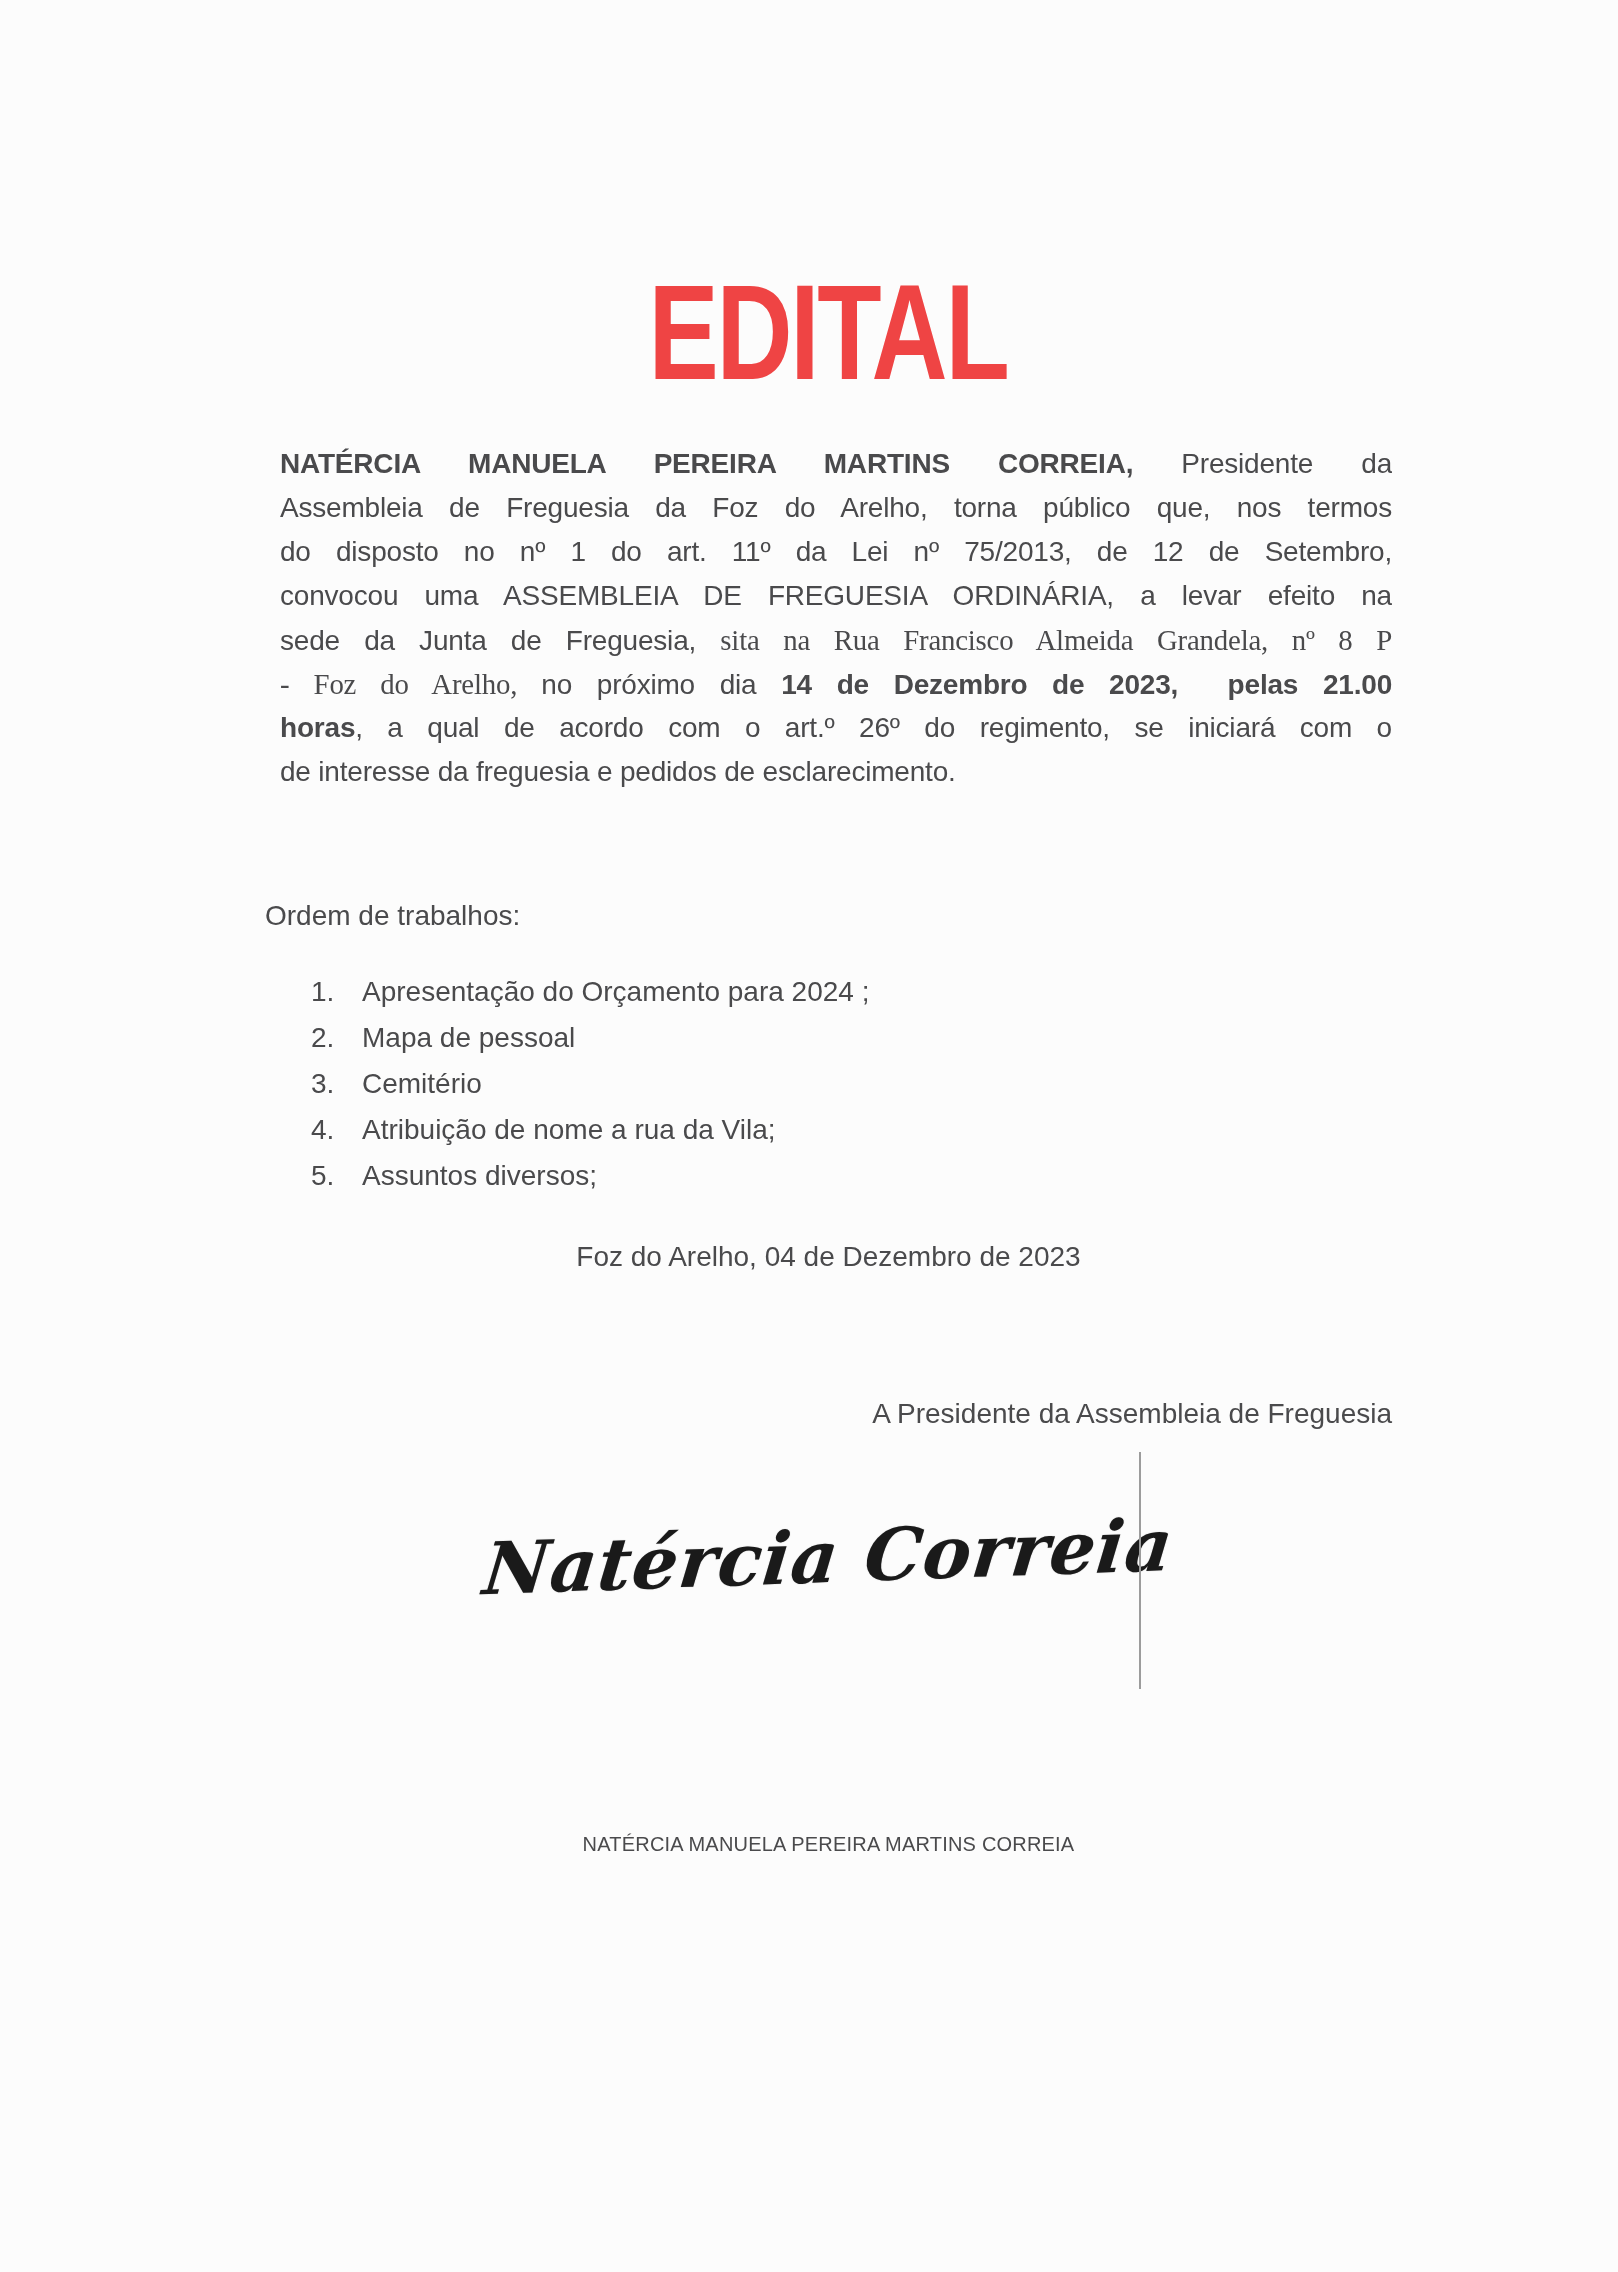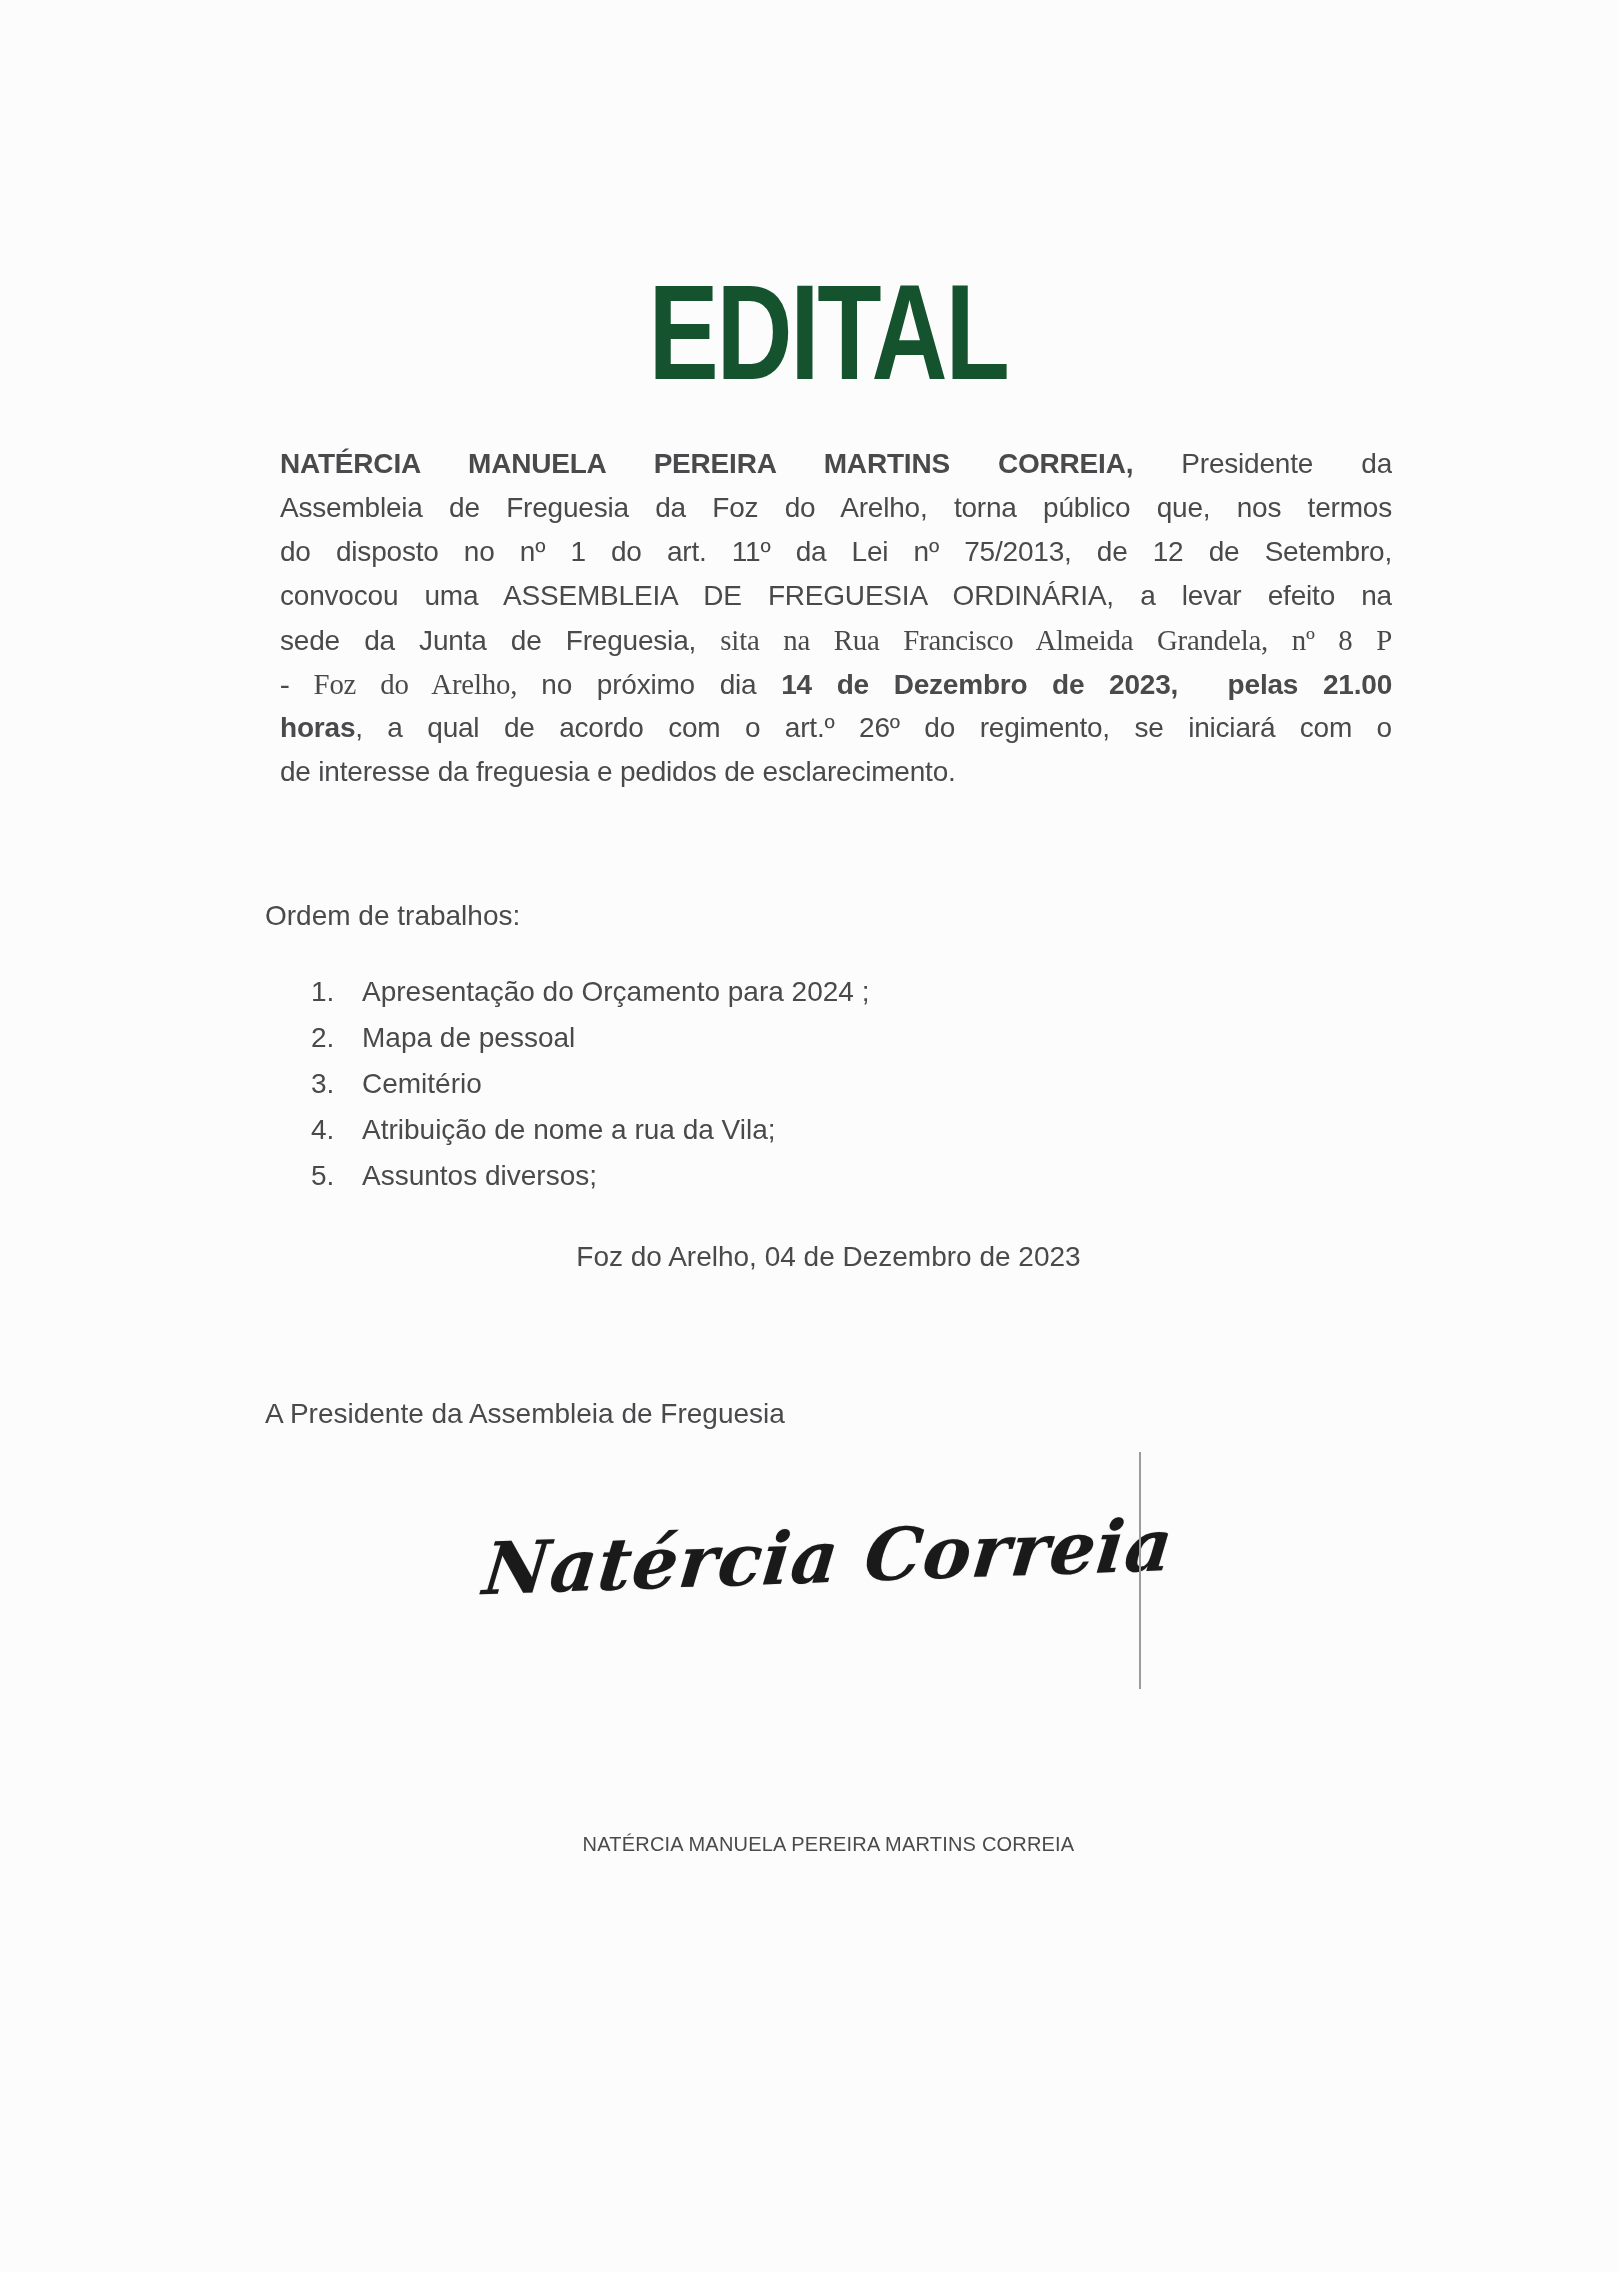--- a/index.html
+++ b/index.html
@@ -17,21 +17,21 @@
   .abs { position: absolute; }
   .content { left: 265px; width: 1127px; }
 
   
   .title {
     top: 265px;
     text-align: center;
     font-size: 135px;
     line-height: 1;
     font-weight: bold;
-    color: #14532d;
+    color: #ef4444;
   }
   .title .squeeze {
     display: inline-block;
     transform: scaleX(0.78);
     transform-origin: center;
     letter-spacing: -2.9px;
   }
 
   
   .para { top: 442px; }
@@ -57,21 +57,21 @@
     display: flex;
     height: 46px;
     line-height: 46px;
     font-size: 28px;
     padding-left: 46px;
     white-space: pre-wrap;
   }
   .agenda-num { flex: 0 0 51px; }
 
   .dateline { top: 1235px; text-align: center; font-size: 28px; line-height: 44px; }
-  .roleline { top: 1392px; text-align: left; font-size: 28px; line-height: 44px; }
+  .roleline { top: 1392px; text-align: right; font-size: 28px; line-height: 44px; }
 
   
   .signature {
     top: 1517px;
     text-align: center;
     font-family: "DejaVu Serif", serif;
     font-style: italic;
     font-weight: bold;
     font-size: 72px;
     line-height: 1.1;

